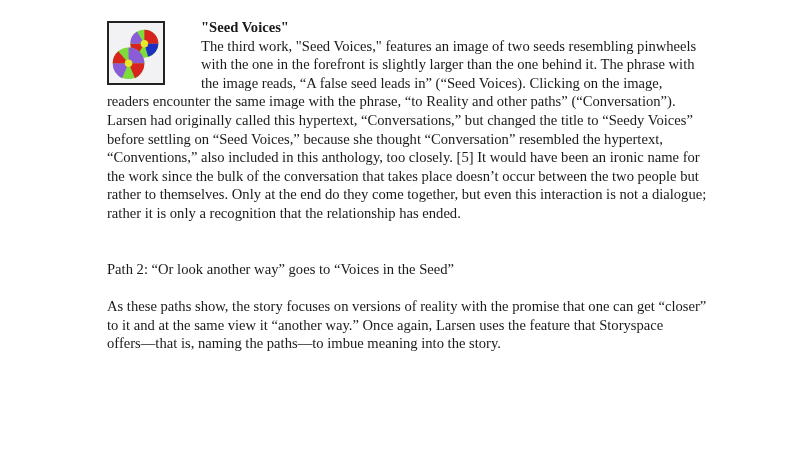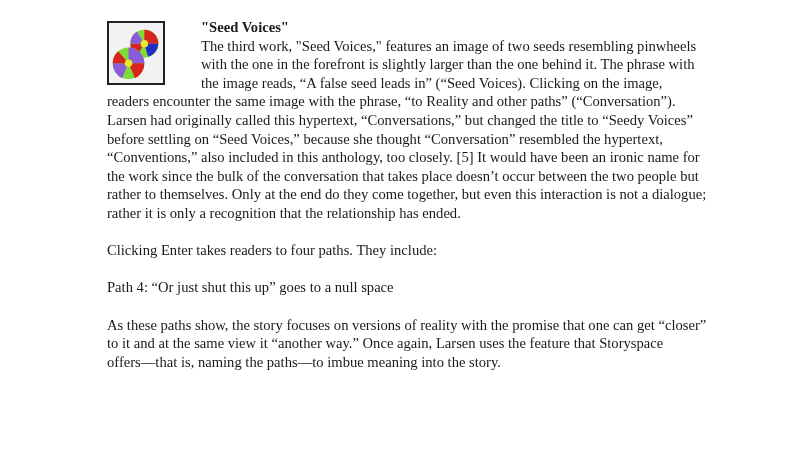--- a/index.html
+++ b/index.html
@@ -63,20 +63,19 @@
       <path d="M21 43 L14 59 A17 17 0 0 1 4 43 Z" fill="#8a5cd8"></path>
       <path d="M21 43 L4 43 A17 17 0 0 1 10 30 Z" fill="#d8231f"></path>
       <circle cx="21" cy="43" r="4" fill="#e8e82a"></circle>
     </svg>
   </div>
 
   <p class="title">"Seed Voices"</p>
   <p><span>The third work, "Seed Voices," features an image of two seeds resembling pinwheels with the one in the forefront is slightly larger than the one behind it. The phrase with the image reads, “A false seed leads in” (“Seed Voices). Clicking on the image, readers encounter the same image with the phrase, “to Reality and other paths” (“Conversation”). Larsen had originally called this hypertext, “Conversations,” but changed the title to “Seedy Voices” before settling on “Seed Voices,” because she thought “Conversation” resembled the hypertext, “Conventions,” also included in this anthology, too closely. </span><span>[5]</span><span> It would have been an ironic name for the work since the bulk of the conversation that takes place doesn’t occur between the two people but rather to themselves. Only at the end do they come together, but even this interaction is not a dialogue; rather it is only a recognition that the relationship has ended.</span></p>
 
   <div class="gap"></div>
-  <p>Clicking Enter takes readers to four paths. They include:</p>
   <div class="gap"></div>
 
-  <p>Path 4: “Or just shut this up” goes to a null space</p>
+  <p>Path 2: “Or look another way” goes to “Voices in the Seed”</p>
 
   <div class="gap"></div>
   <p>As these paths show, the story focuses on versions of reality with the promise that one can get “closer” to it and at the same view it “another way.”  Once again, Larsen uses the feature that Storyspace offers––that is, naming the paths––to imbue meaning into the story.</p>
 </div>
 
 </body></html>

